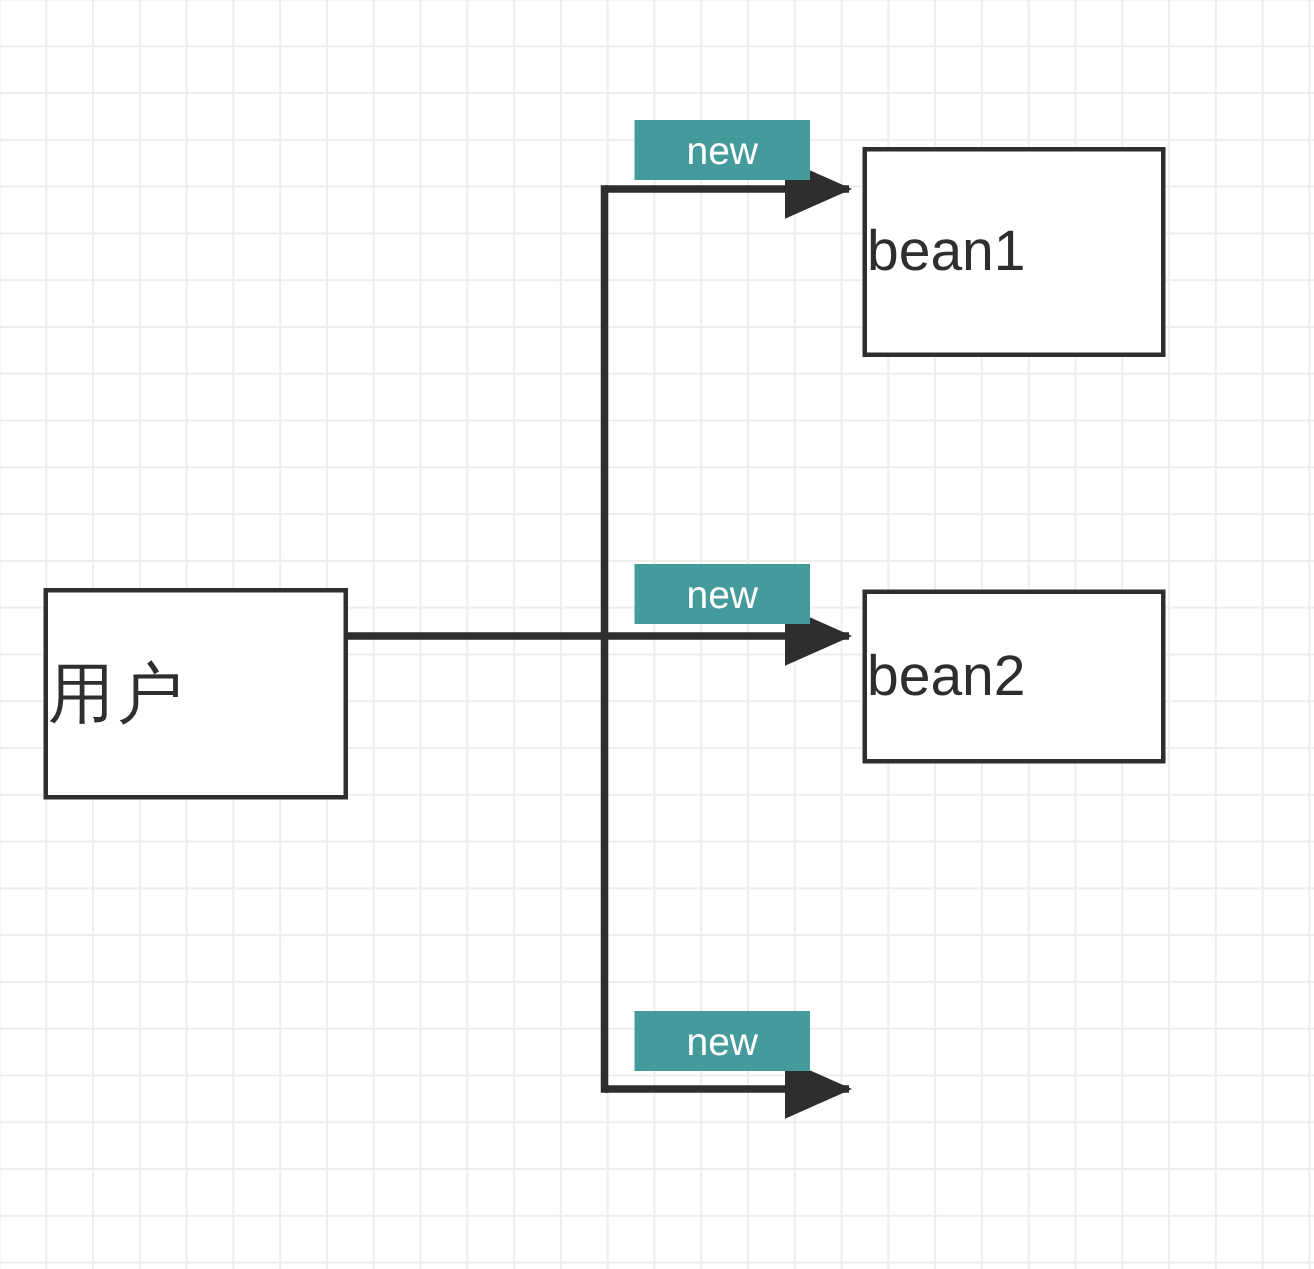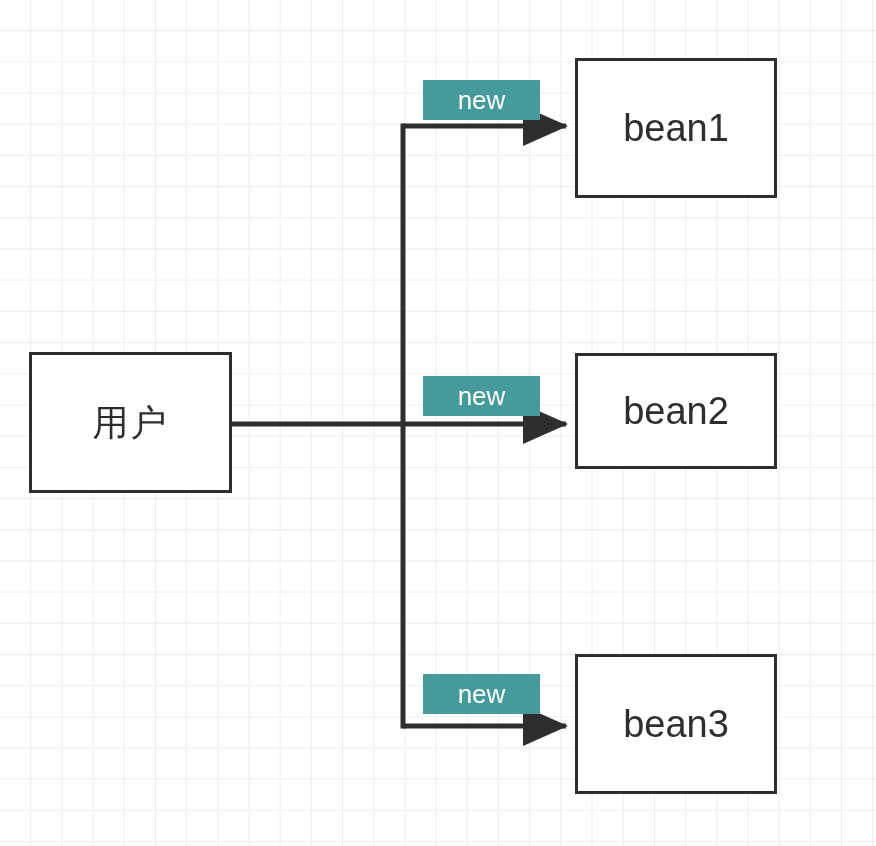--- a/index.html
+++ b/index.html
@@ -30,32 +30,32 @@
     width: 876px;
     height: 846px;
   }
   .node-box {
     position: absolute;
     box-sizing: border-box;
     background: #ffffff;
     border: 3px solid #2e2e2e;
     display: flex;
     align-items: center;
-    justify-content: center;
     color: #2e2e2e;
+    margin-top: 40px;
   }
   .node-label {
     font-family: "Liberation Sans", sans-serif;
     font-size: 38px;
     line-height: 1;
     letter-spacing: 0px;
     white-space: nowrap;
   }
   .node-label.cjk {
-    font-size: 36px;
+    font-size: 44px;
     letter-spacing: 2px;
   }
   .edge-badge {
     position: absolute;
     box-sizing: border-box;
     display: flex;
     align-items: center;
     justify-content: center;
     color: #ffffff;
     font-family: "Liberation Sans", sans-serif;
@@ -92,23 +92,20 @@
   </div>
 
   <div class="node-box" style="left: 575px; top: 58px; width: 202px; height: 140px; border-color: rgb(46, 46, 46); background: rgb(255, 255, 255); color: rgb(46, 46, 46);">
     <span class="node-label">bean1</span>
   </div>
 
   <div class="node-box" style="left: 575px; top: 353px; width: 202px; height: 116px; border-color: rgb(46, 46, 46); background: rgb(255, 255, 255); color: rgb(46, 46, 46);">
     <span class="node-label">bean2</span>
   </div>
 
-  <div class="node-box" style="left: 575px; top: 654px; width: 202px; height: 140px; border-color: rgb(46, 46, 46); background: rgb(255, 255, 255); color: rgb(46, 46, 46);">
-    <span class="node-label">bean3</span>
-  </div>
 
   <div class="edge-badge" style="left: 423px; top: 80px; width: 117px; height: 40px; background: rgb(69, 155, 155); color: rgb(255, 255, 255);">
     <span>new</span>
   </div>
 
   <div class="edge-badge" style="left: 423px; top: 376px; width: 117px; height: 40px; background: rgb(69, 155, 155); color: rgb(255, 255, 255);">
     <span>new</span>
   </div>
 
   <div class="edge-badge" style="left: 423px; top: 674px; width: 117px; height: 40px; background: rgb(69, 155, 155); color: rgb(255, 255, 255);">

